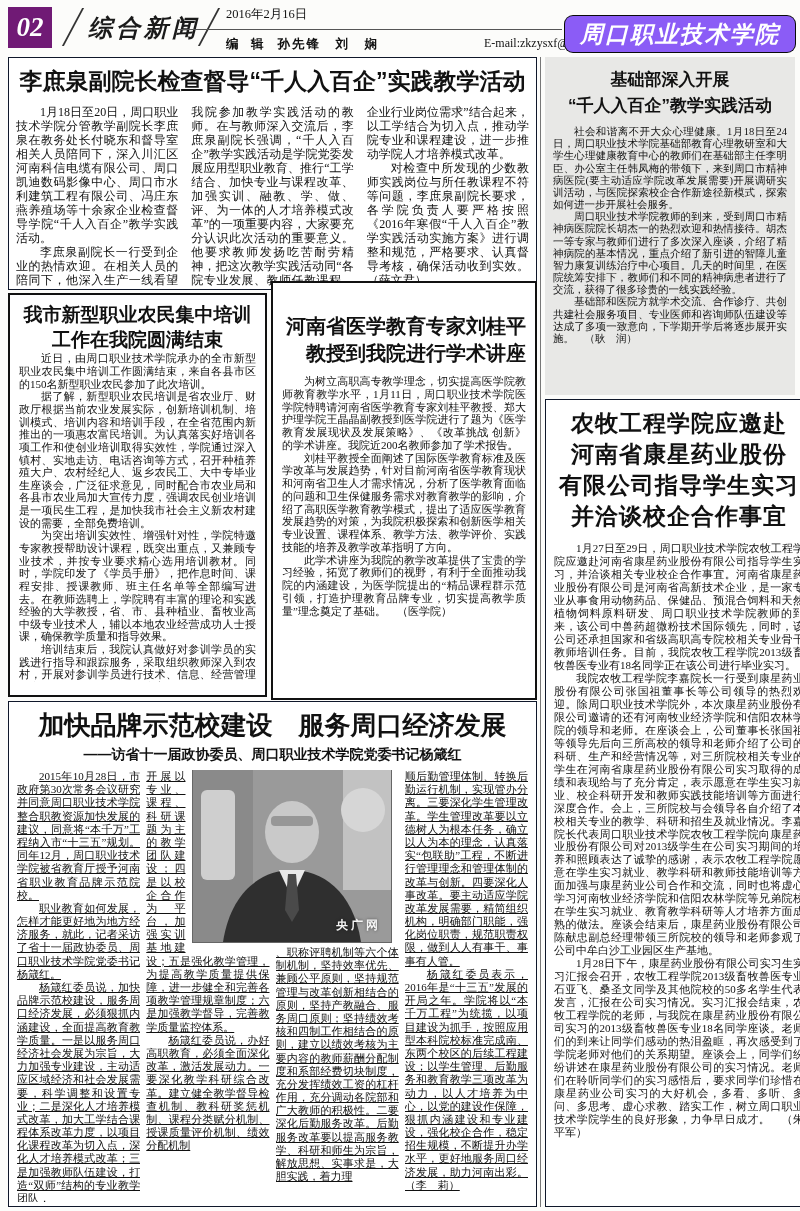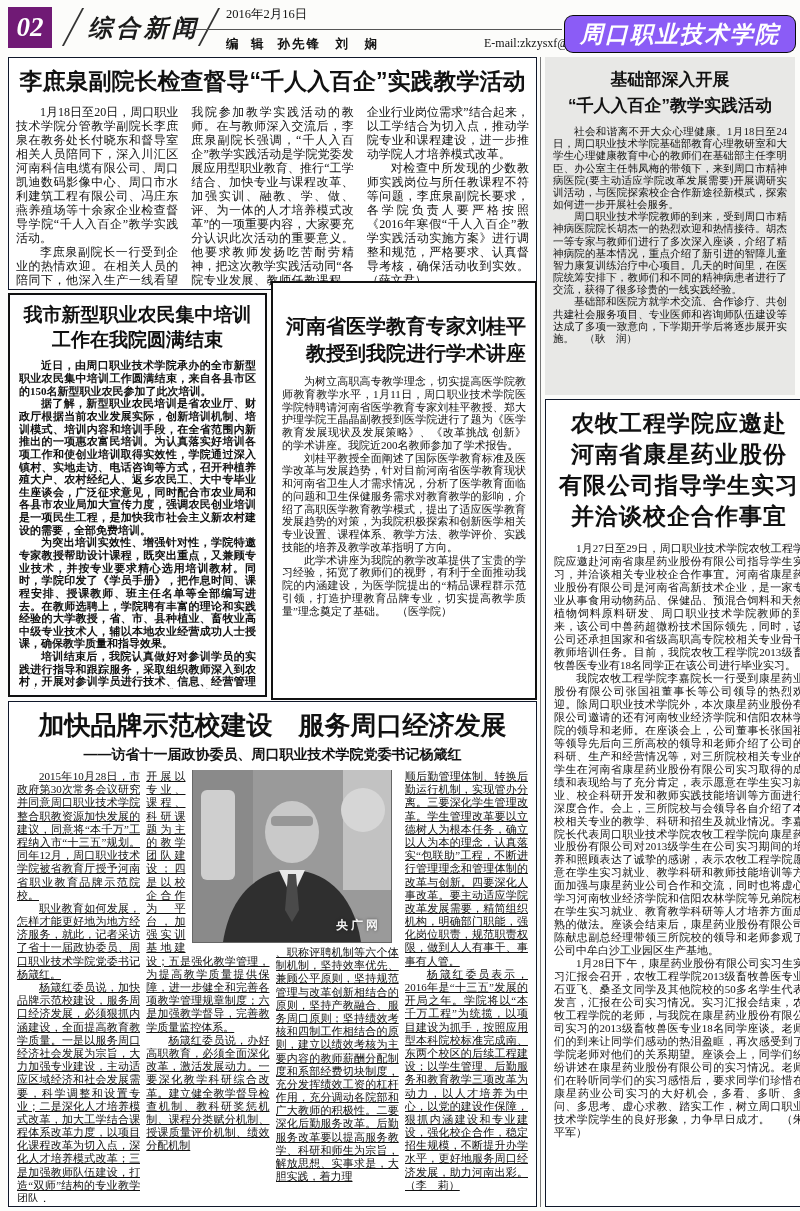--- a/index.html
+++ b/index.html
@@ -51,21 +51,21 @@
   .boxA { left:8px; top:2px; width:529px; height:233px; padding:6px 7px; }
   .boxA h1 {
     font:700 23px "Liberation Sans", sans-serif; text-align:center;
     letter-spacing:0; margin:2px 0 8px 0; white-space:nowrap;
   }
   .boxA .cols { column-count:3; column-gap:13px; column-rule:none;
     font-size:12px; line-height:1.17; height:186px; overflow:hidden; }
   
   .boxB { left:8px; top:238px; width:259px; height:404px; padding:8px 9px; }
   .boxB .t { font:700 19px "Liberation Sans", sans-serif; text-align:center; line-height:1.3; }
-  .boxB .bd { margin-top:7px; font-size:11px; line-height:1.15; height:330px; overflow:hidden;font-weight:bold; }
+  .boxB .bd { font-size:11px; line-height:1.15; height:330px; overflow:hidden; }
   
   .boxC { left:271px; top:226px; width:266px; height:419px; padding:8px 9px; }
   .boxC .t { font:700 20px "Liberation Sans", sans-serif; text-align:right; line-height:1.35;margin-top:22px; }
   .boxC .bd { margin-top:8px; font-size:11px; line-height:1.16; height:340px; overflow:hidden; }
   
   .panelR1 { left:545px; top:2px; width:250px; height:338px; background:#e8e8e6; padding:10px 8px; }
   .panelR1 .t { font:700 17px "Liberation Sans", sans-serif; text-align:center; line-height:1.5; }
   .panelR1 .bd { margin-top:8px; font-size:10.5px; line-height:1.16; height:248px; overflow:hidden; }
   
   .boxR2 { left:545px; top:344px; width:268px; height:808px; padding:8px 8px; }

